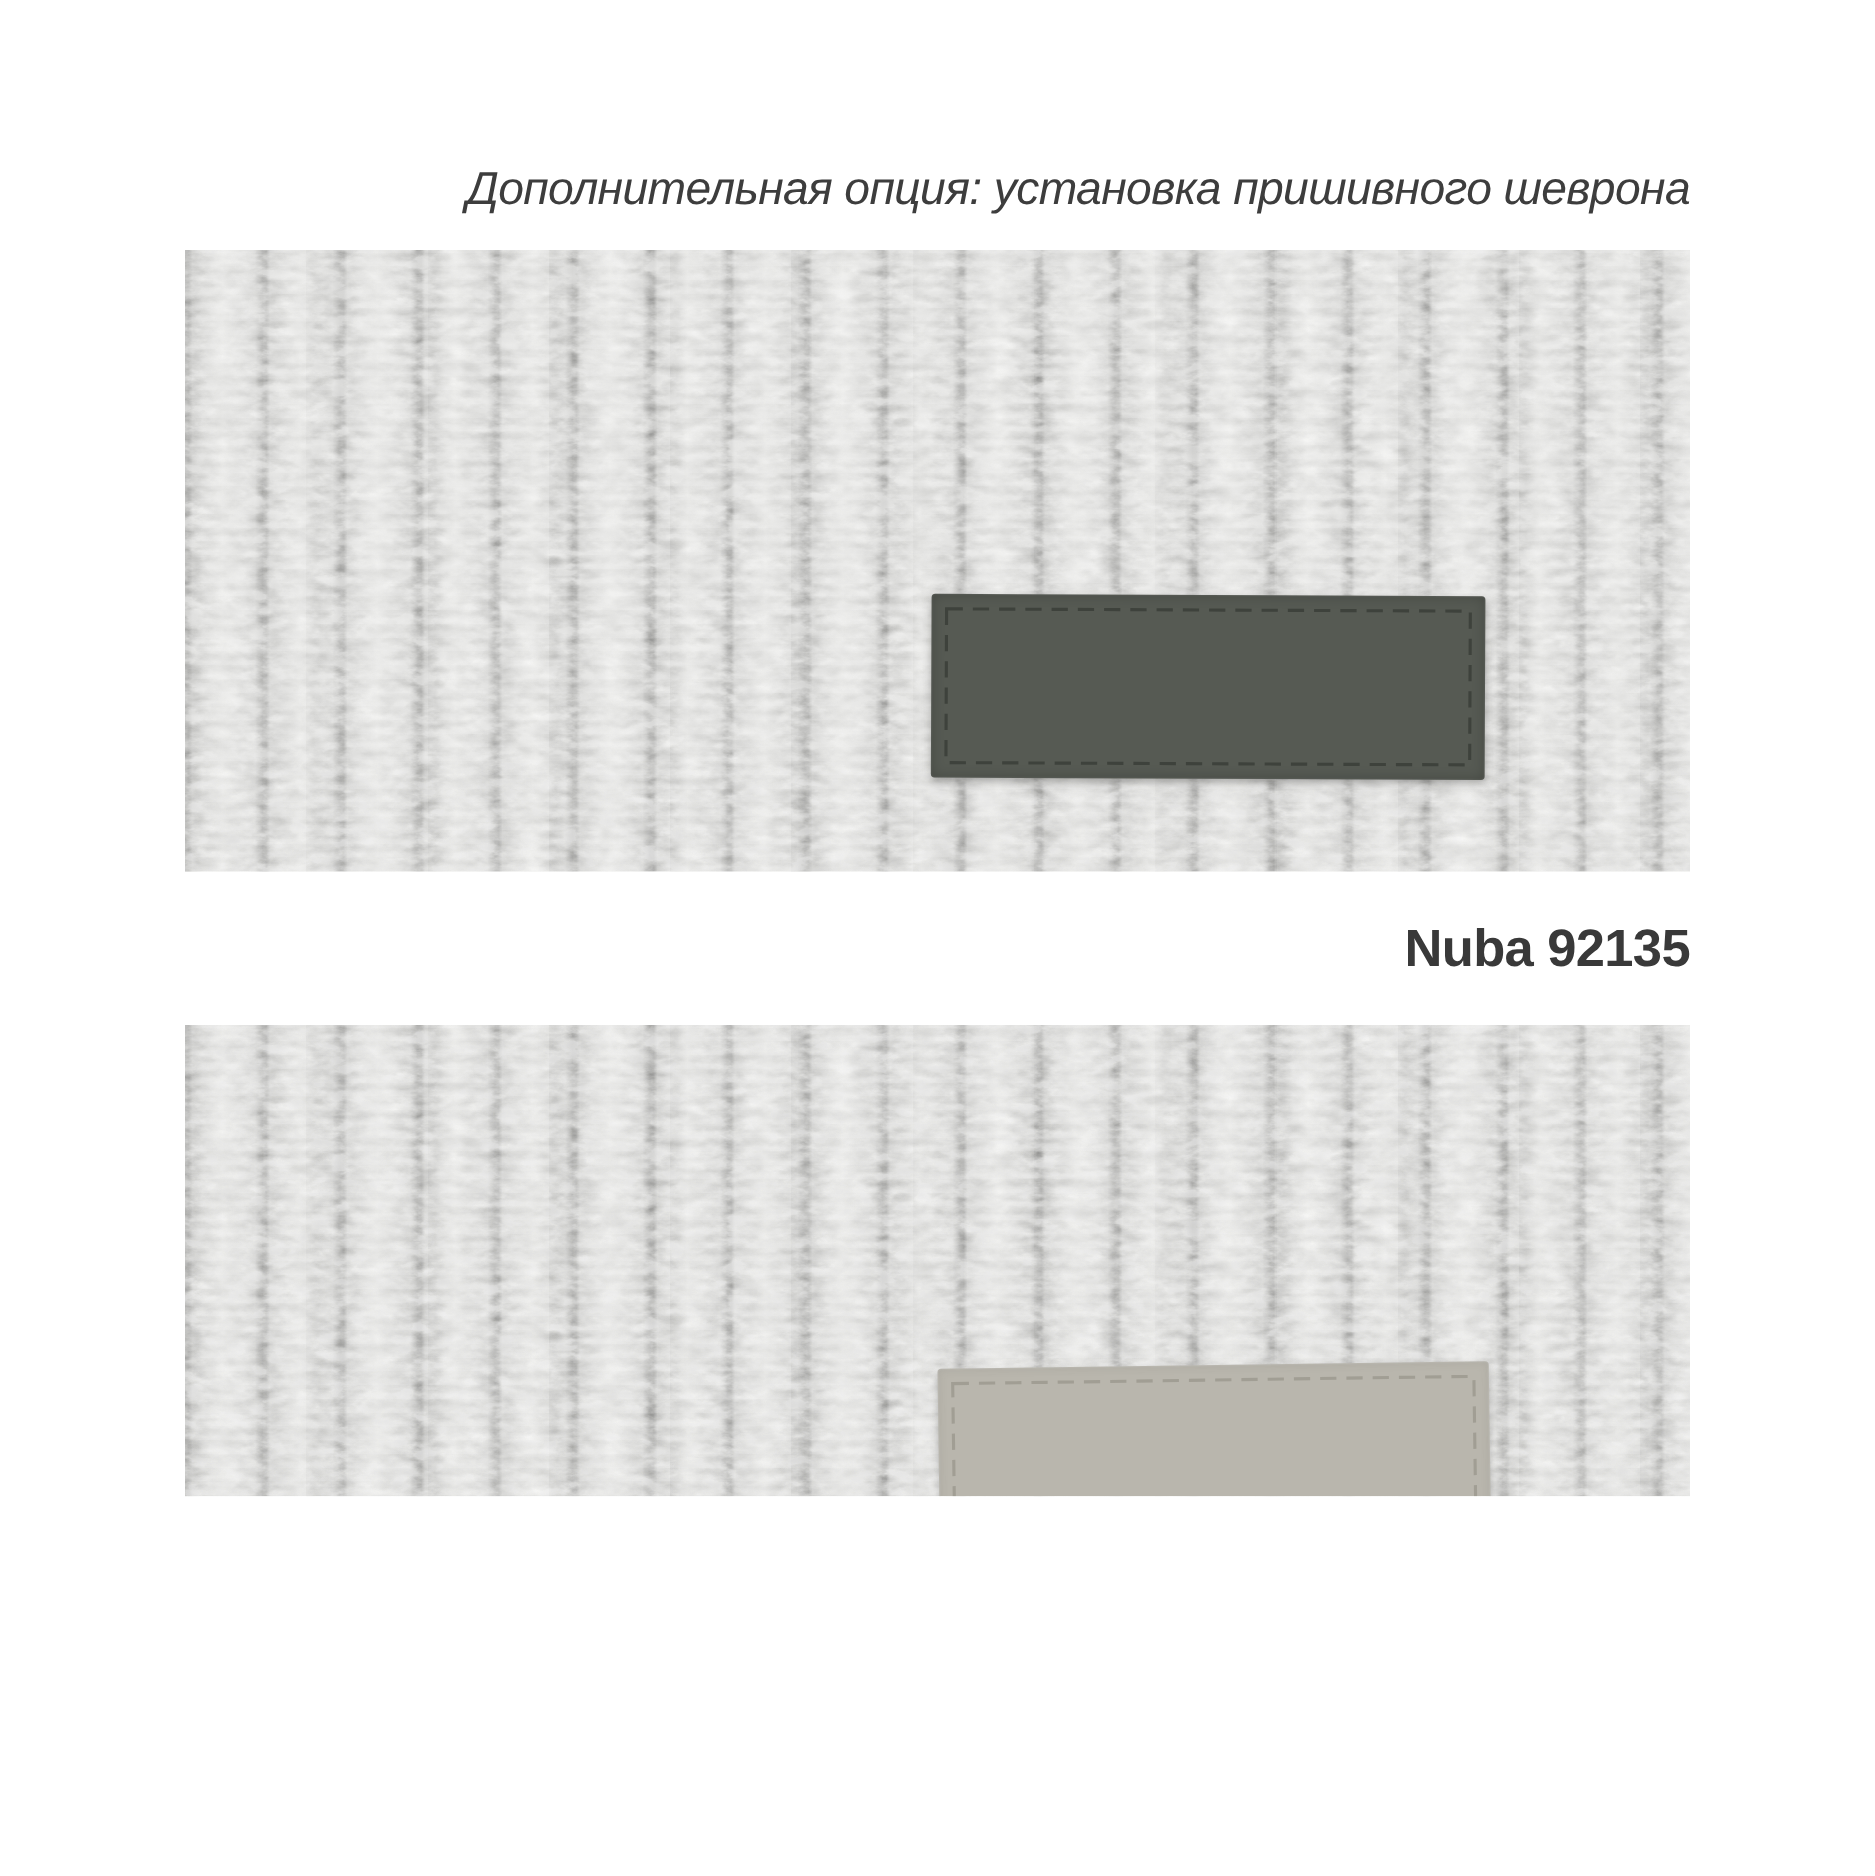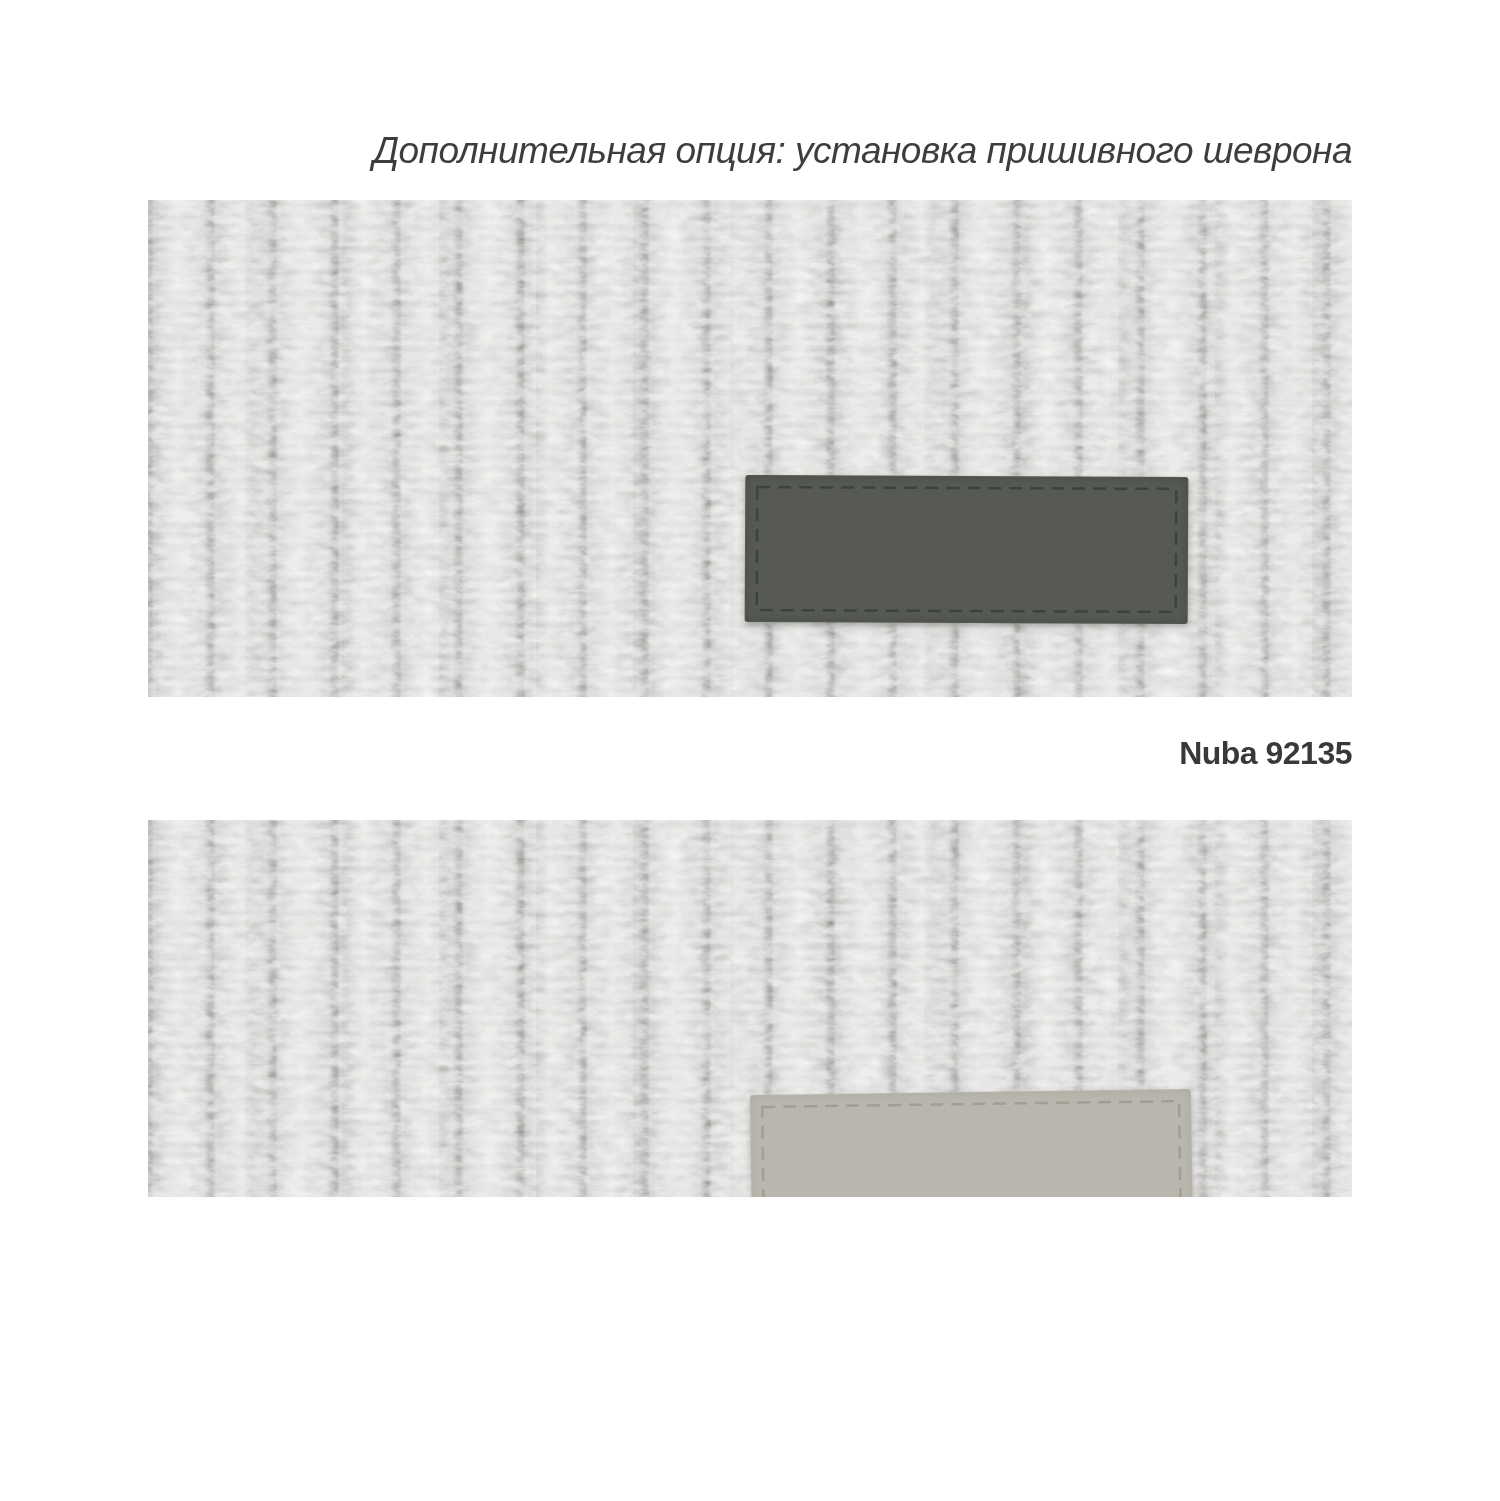--- a/index.html
+++ b/index.html
@@ -92,21 +92,21 @@
   .stitch-svg {
     position: absolute;
     inset: 0;
     width: 100%;
     height: 100%;
   }
 
   .caption {
     position: absolute;
     right: 148px;
-    font-size: 32px;
+    font-size: 42px;
     font-weight: 700;
     letter-spacing: -0.5px;
     color: #393939;
     white-space: nowrap;
   }
   .caption-1 { top: 735px; }
   .caption-2 { top: 1342px; }
 </style>
 </head>
 <body>

